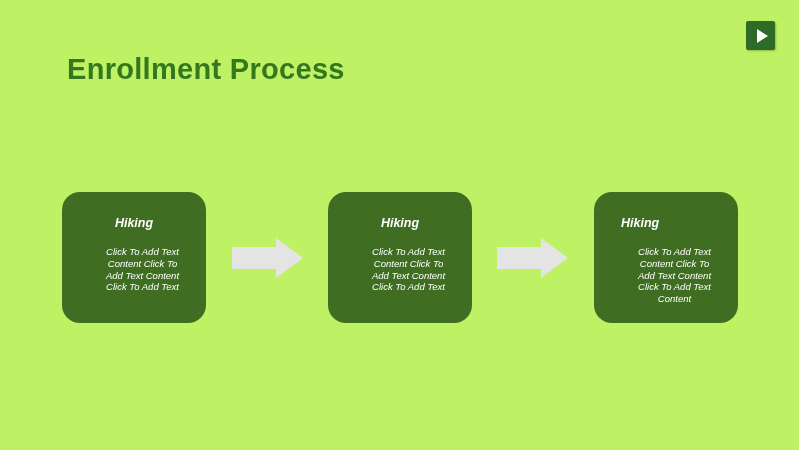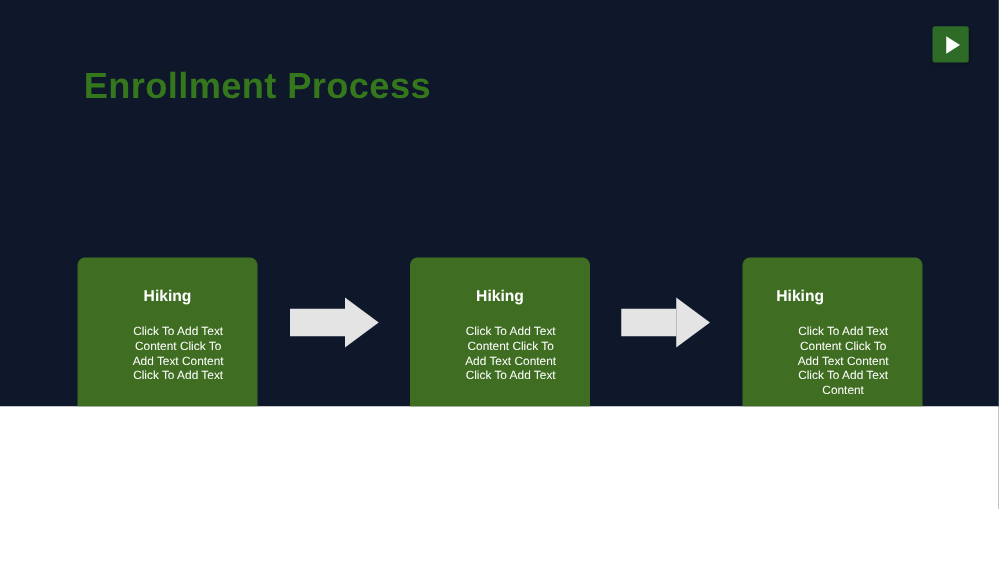--- a/index.html
+++ b/index.html
@@ -3,22 +3,22 @@
 <meta charset="utf-8">
 <style>
   html, body { margin: 0; padding: 0; }
   body {
     width: 799px; height: 450px;
     background: #ffffff;
     font-family: "Liberation Sans", sans-serif;
   }
   .slide {
     position: relative;
-    width: 799px; height: 325px;
-    background: #0f172a;
+    width: 799px; height: 450px;
+    background: #bef264;
     overflow: hidden;
   }
   
   .title {
     position: absolute;
     left: 67px; top: 52px;
     margin: 0;
     font-size: 29px;
     line-height: 34px;
     font-weight: bold;
@@ -40,26 +40,27 @@
     display: block;
     width: 0; height: 0;
     margin-left: 3px;
     border-left: 11px solid #ffffff;
     border-top: 7px solid transparent;
     border-bottom: 7px solid transparent;
   }
   
   .step {
     position: absolute;
-    top: 206px;
+    top: 192px;
     width: 144px; height: 131px;
     background: var(--box-green, #3F6E22);
-    border-radius: 6px;
+    border-radius: 18px;
     color: #ffffff;
     box-sizing: border-box;
+    font-style: italic;
   }
   .step-1 { left: 62px; }
   .step-2 { left: 328px; }
   .step-3 { left: 594px; }
   .step-heading {
     margin: 24px 0 0 0;
     font-size: 12.5px;
     line-height: 14px;
     font-weight: bold;
   }

